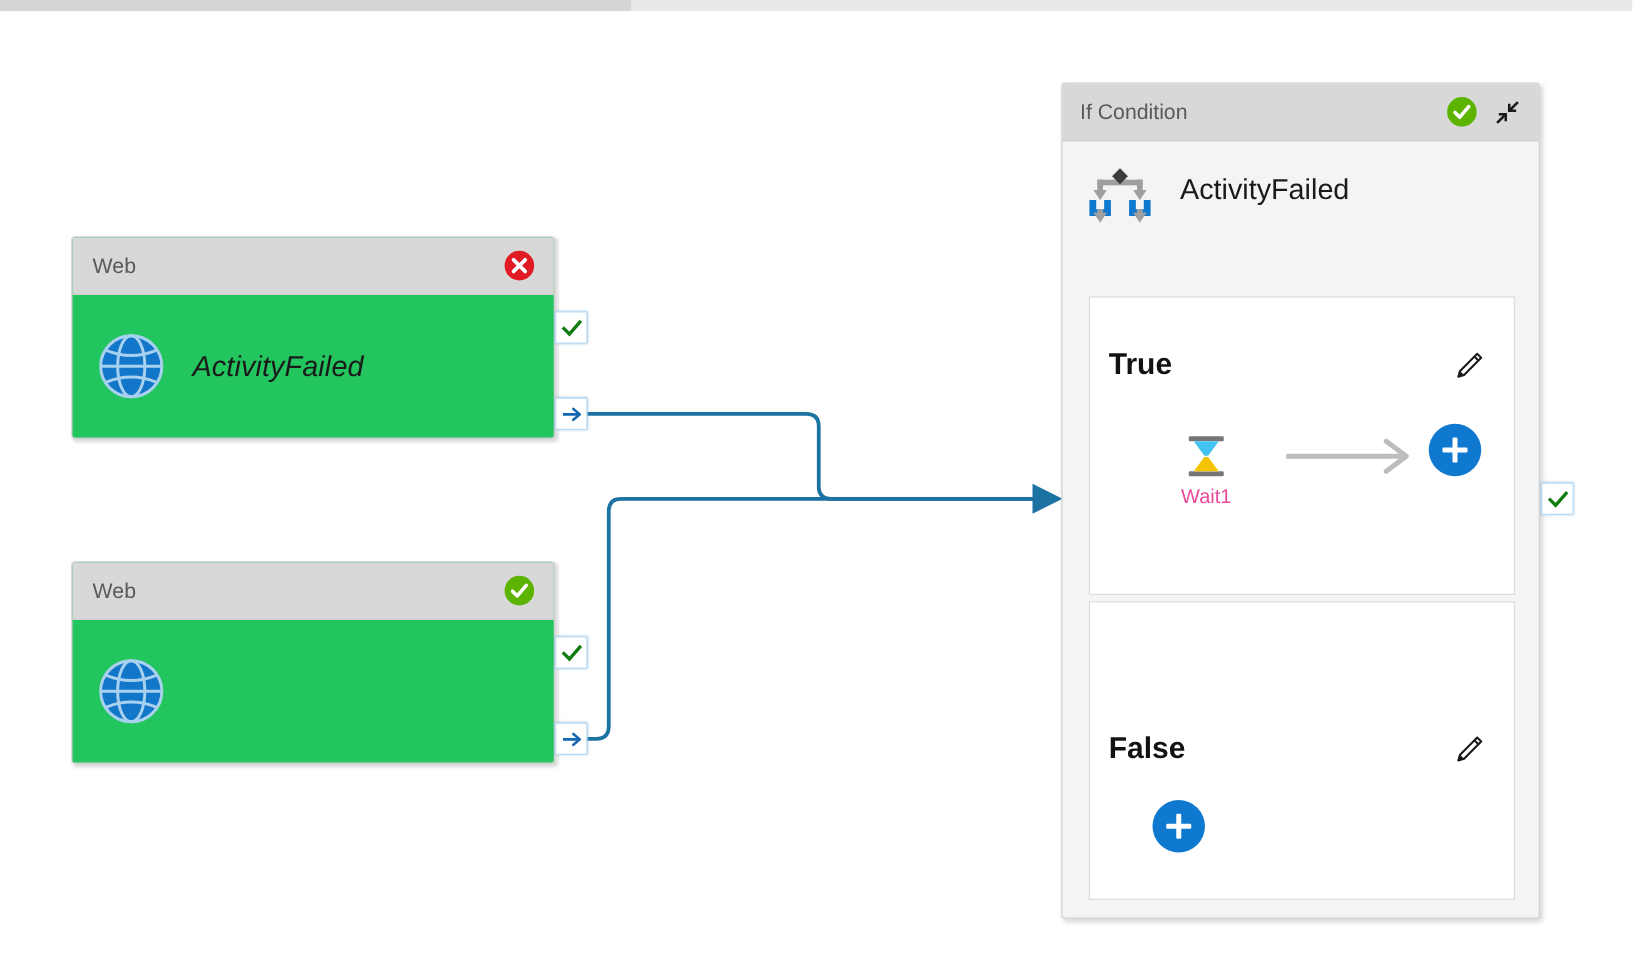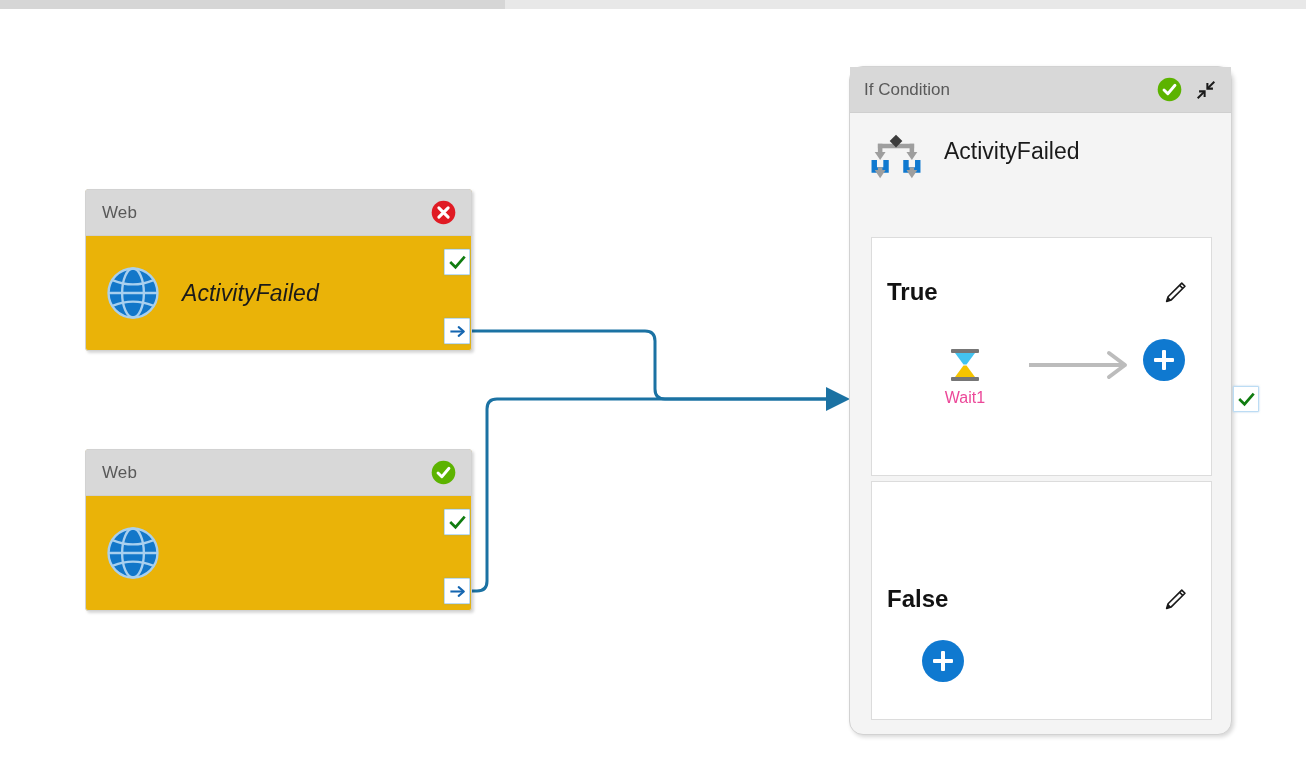--- a/index.html
+++ b/index.html
@@ -35,26 +35,25 @@
   .canvas {
     position: absolute;
     left: 0; top: 9px;
     width: 1306px; height: 768px;
     background: #ffffff;
   }
 
   
   .node {
     position: absolute;
-    background: #eab308;
+    background: #22c55e;
     border: 1px solid #d2d2d2;
     border-radius: 3px;
     box-shadow: 2px 2px 3px rgba(0,0,0,0.16);
     box-sizing: border-box;
-    margin-left: 28px;
   }
   .node-header {
     height: 46px;
     background: #d8d8d8;
     border-bottom: 1px solid #cfcfcf;
     display: flex;
     align-items: center;
     padding: 0 14px 0 16px;
     box-sizing: border-box;
   }
@@ -102,21 +101,21 @@
     justify-content: center;
     border-radius: 1px;
   }
   .badge svg { display:block; }
 
   
   .container {
     position: absolute;
     background: #f4f4f4;
     border: 1px solid #d2d2d2;
-    border-radius: 14px;
+    border-radius: 3px;
     box-shadow: 2px 2px 4px rgba(0,0,0,0.16);
     box-sizing: border-box;
   }
   .container-header {
     height: 46px;
     background: #d8d8d8;
     border-bottom: 1px solid #cfcfcf;
     display: flex;
     align-items: center;
     padding: 0 12px 0 14px;

